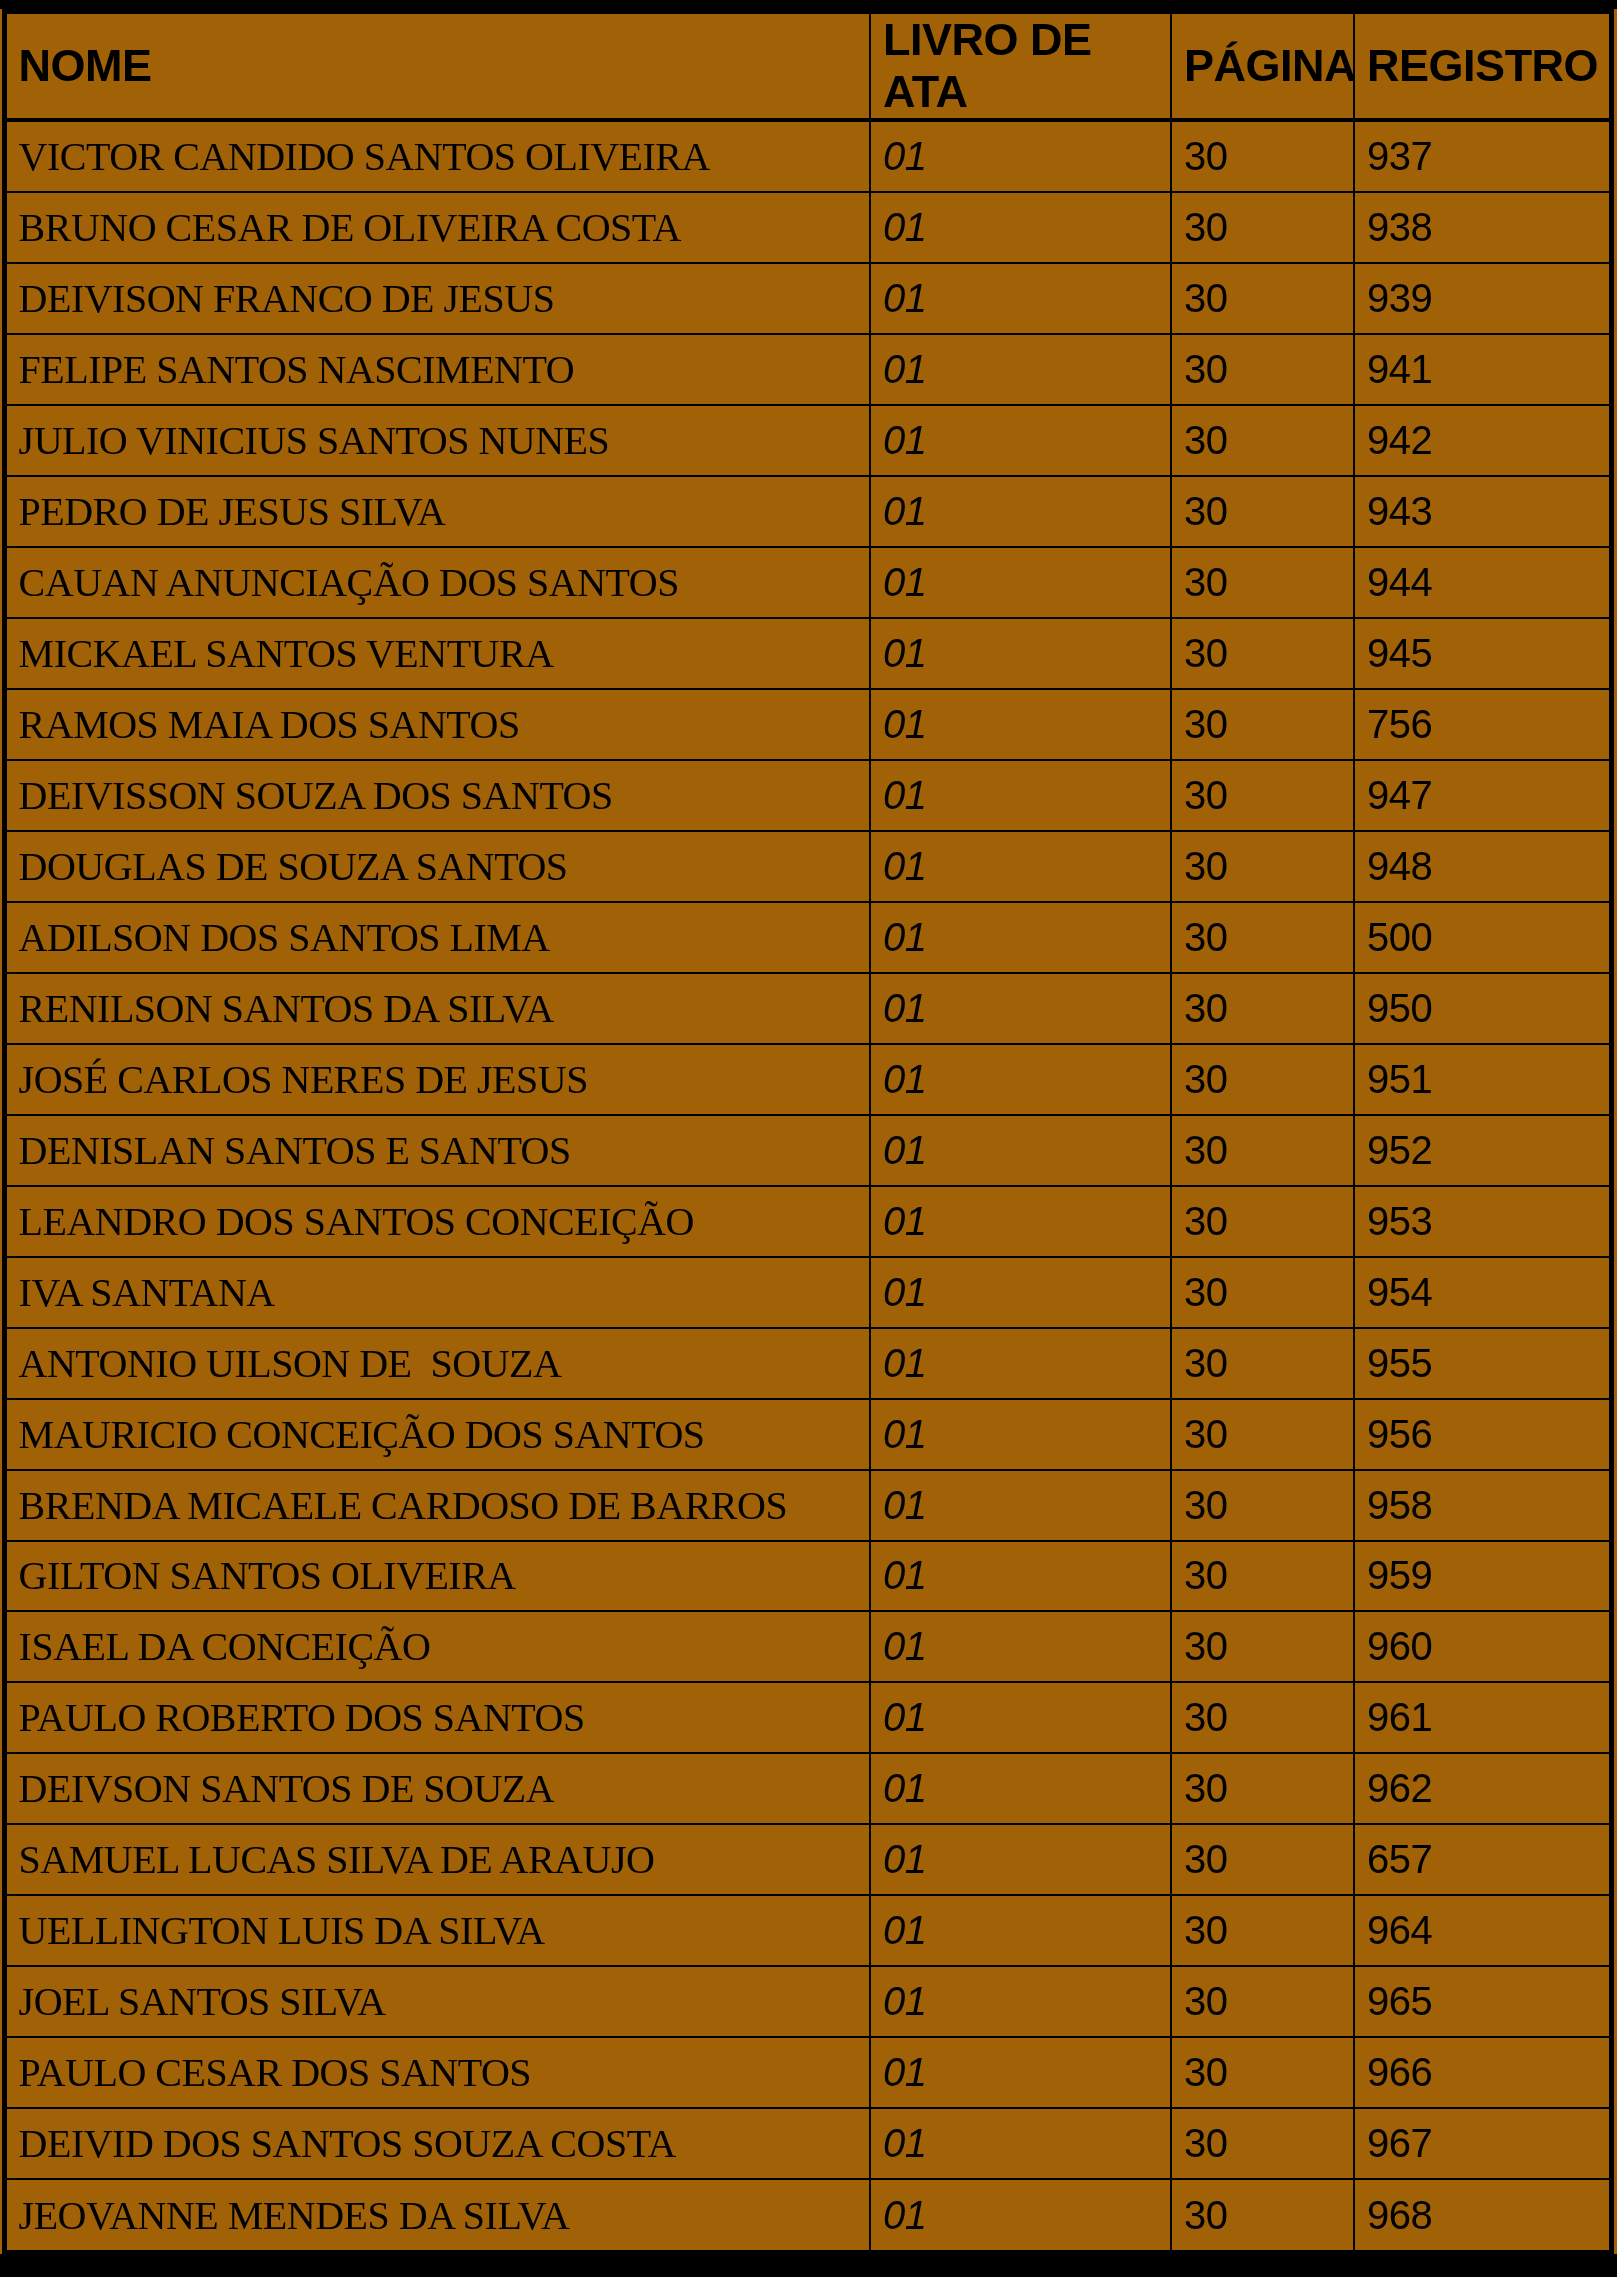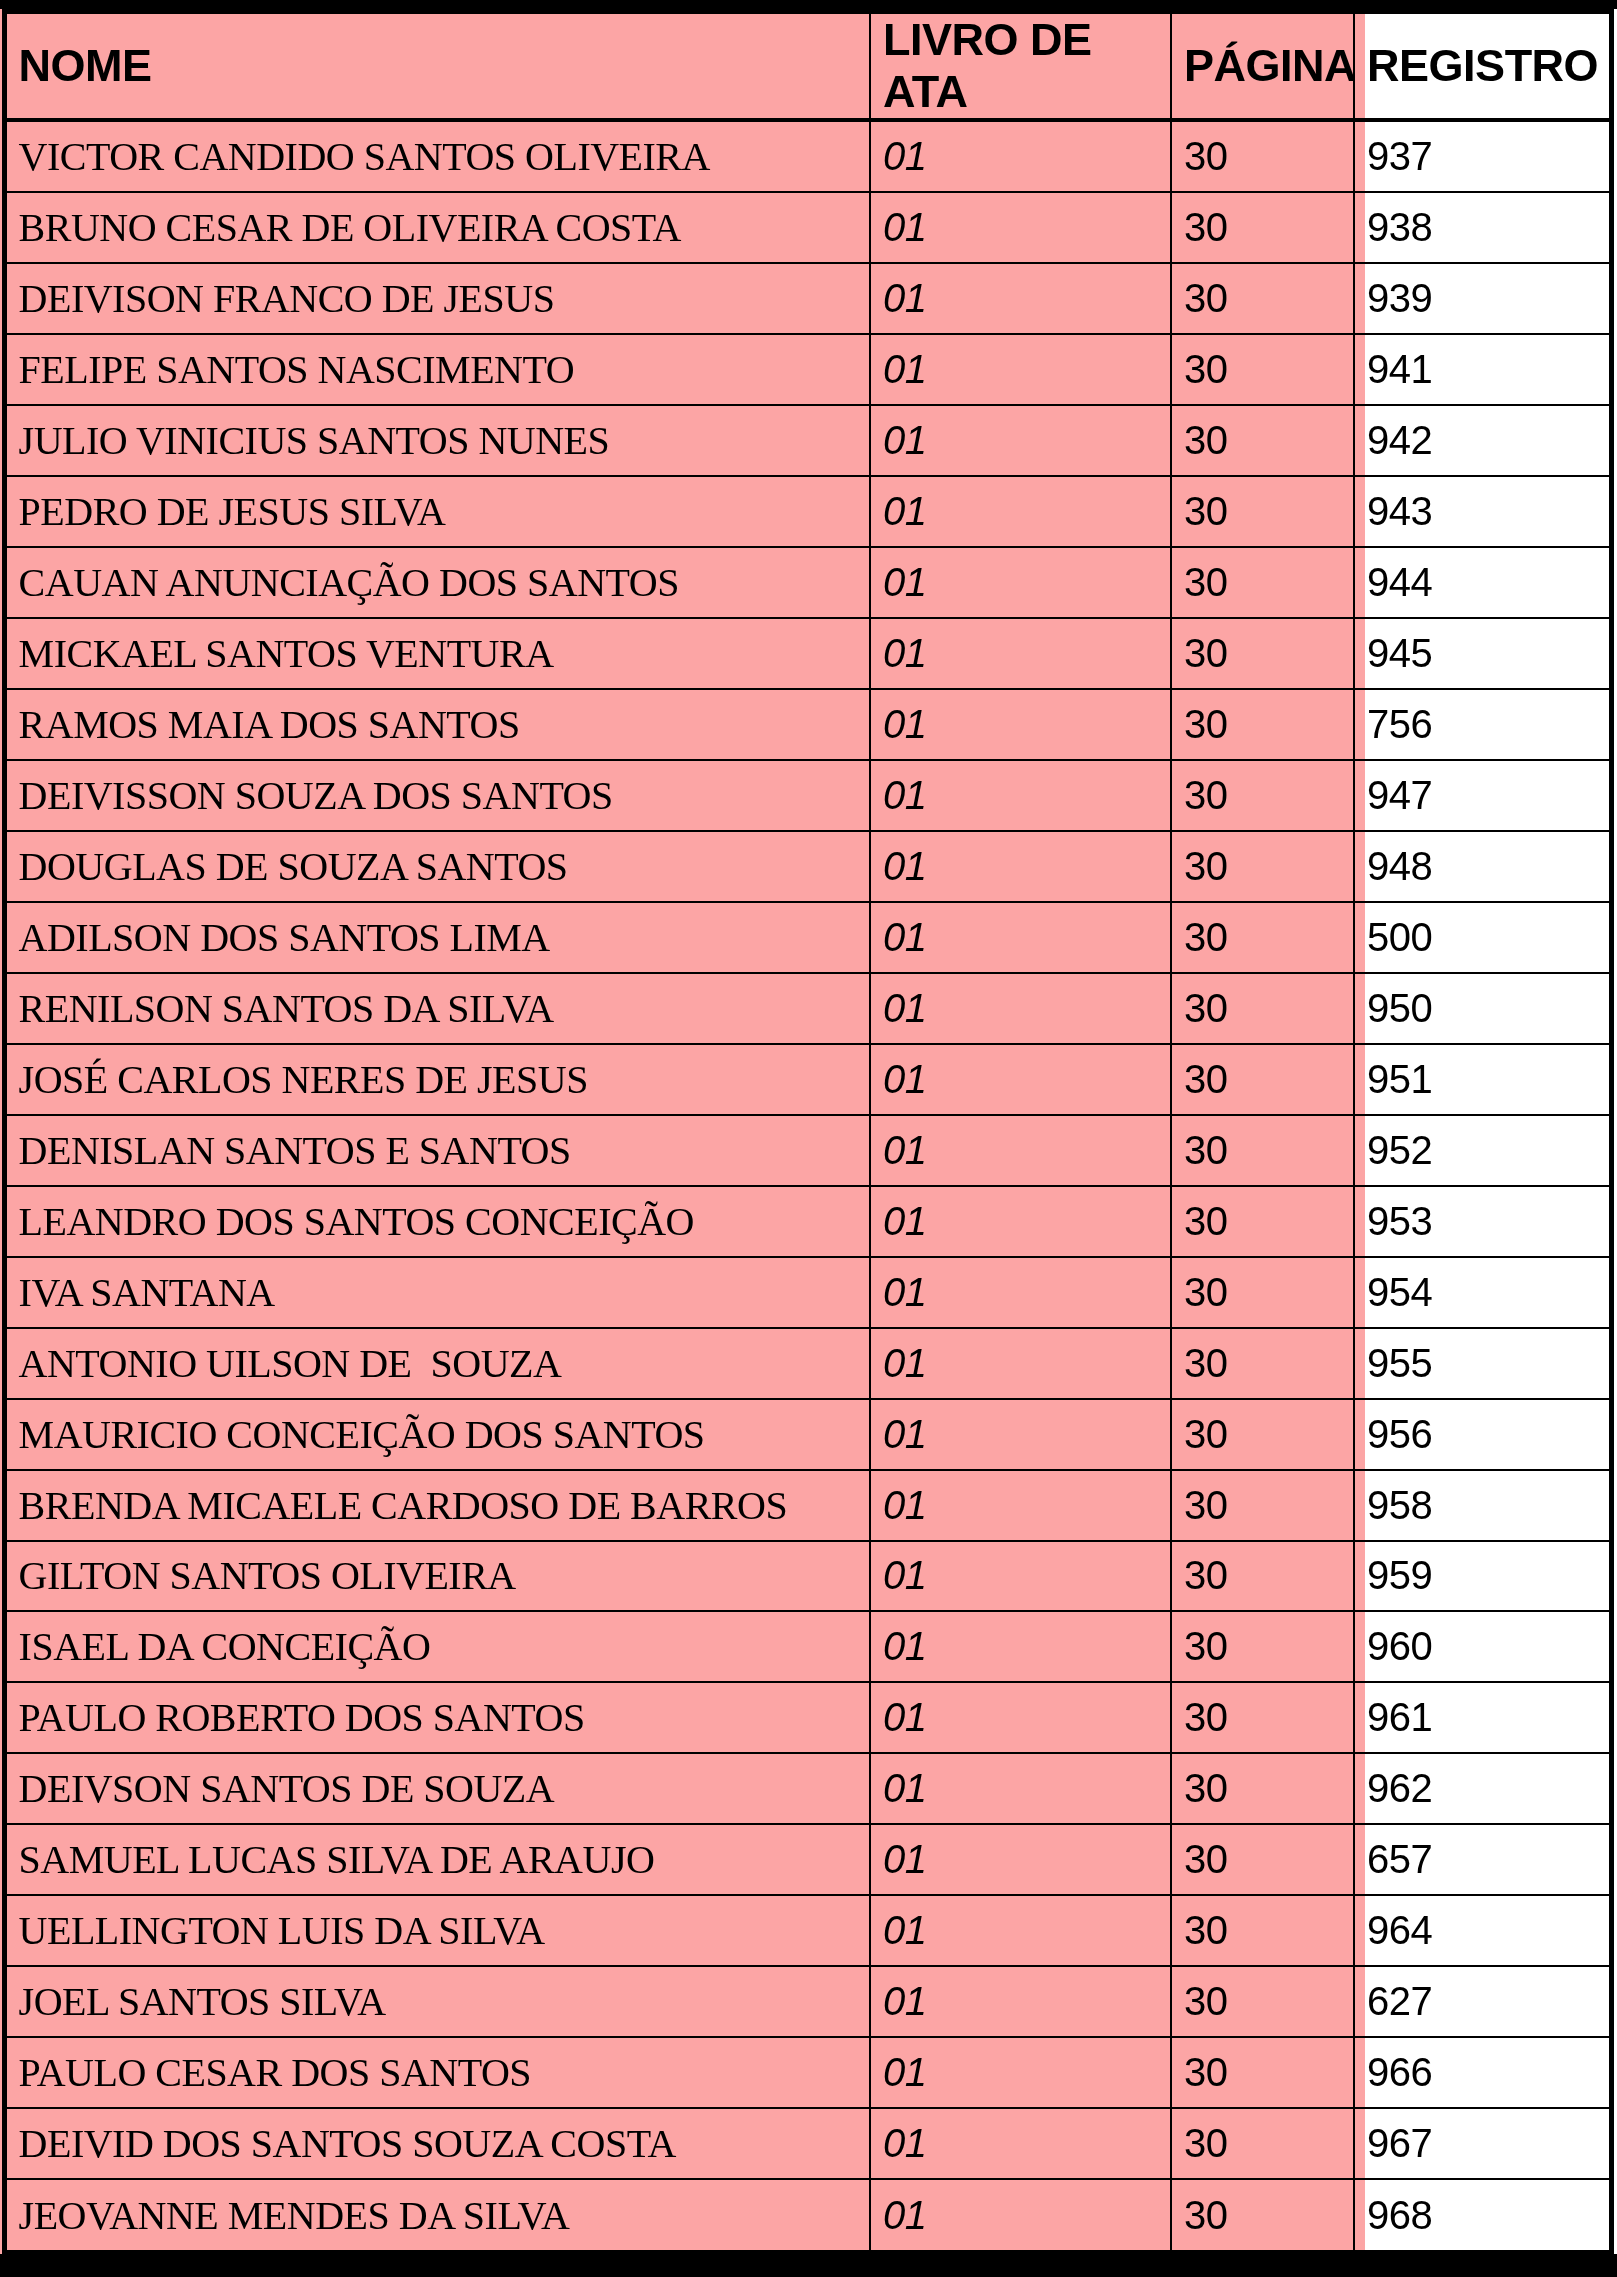--- a/index.html
+++ b/index.html
@@ -7,23 +7,23 @@
     padding: 0;
     background: #ffffff;
     width: 1617px;
     height: 2277px;
     overflow: hidden;
     font-family: "Liberation Sans", "DejaVu Sans", sans-serif;
     color: #000000;
   }
   .page {
     position: relative;
-    width: 1365px;
+    width: 1617px;
     height: 2277px;
-    background: #fca5a5;
+    background: #a16207;
   }
   .topbar {
     position: absolute;
     top: 0; left: 0;
     width: 1617px;
     height: 9px;
     background: #000000;
   }
   .bottombar {
     position: absolute;
@@ -246,21 +246,21 @@
         <tr>
           <td class="col-nome">UELLINGTON LUIS DA SILVA</td>
           <td class="col-livro">01</td>
           <td class="col-pagina">30</td>
           <td class="col-registro">964</td>
         </tr>
         <tr>
           <td class="col-nome">JOEL SANTOS SILVA</td>
           <td class="col-livro">01</td>
           <td class="col-pagina">30</td>
-          <td class="col-registro">627</td>
+          <td class="col-registro">965</td>
         </tr>
         <tr>
           <td class="col-nome">PAULO CESAR DOS SANTOS</td>
           <td class="col-livro">01</td>
           <td class="col-pagina">30</td>
           <td class="col-registro">966</td>
         </tr>
         <tr>
           <td class="col-nome">DEIVID DOS SANTOS SOUZA COSTA</td>
           <td class="col-livro">01</td>

